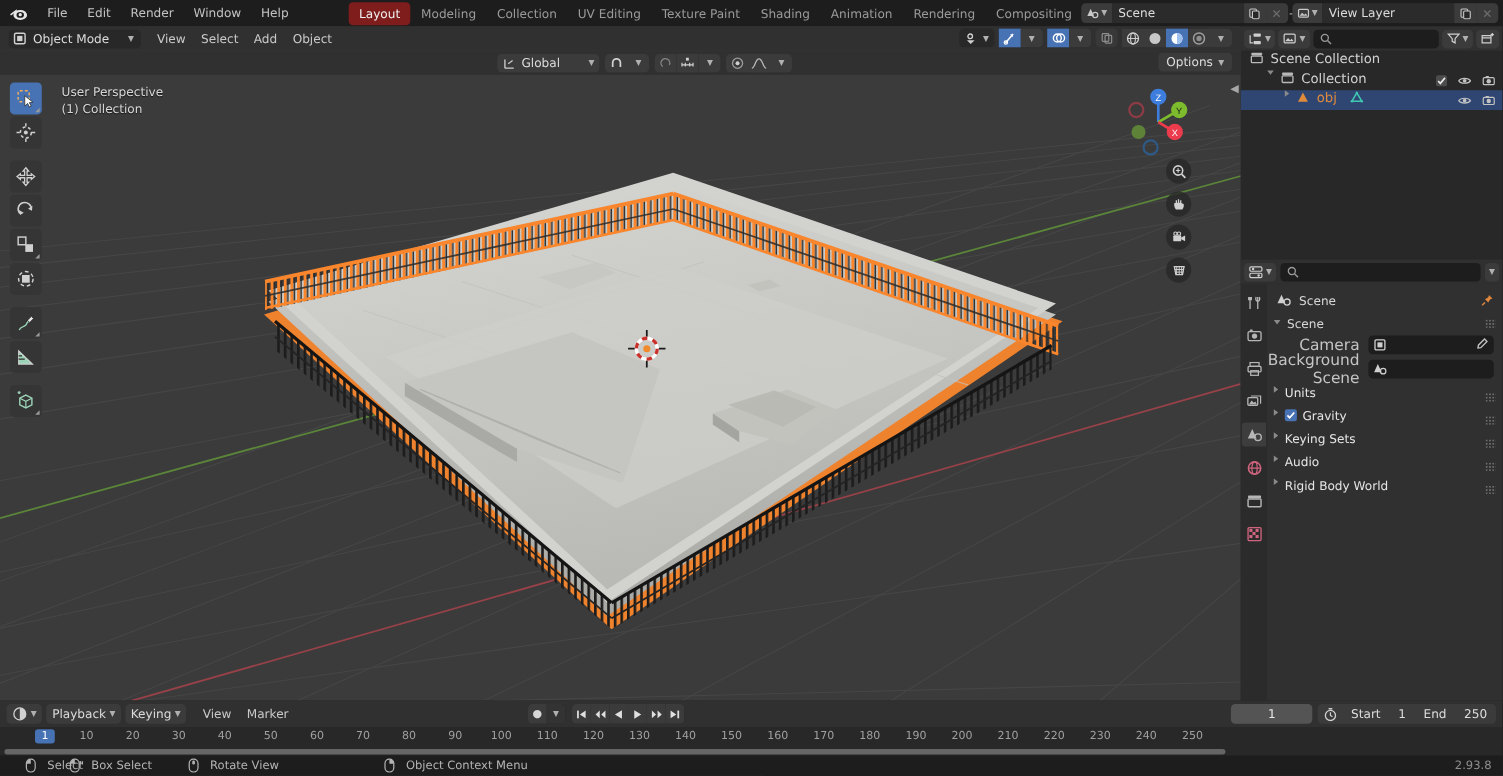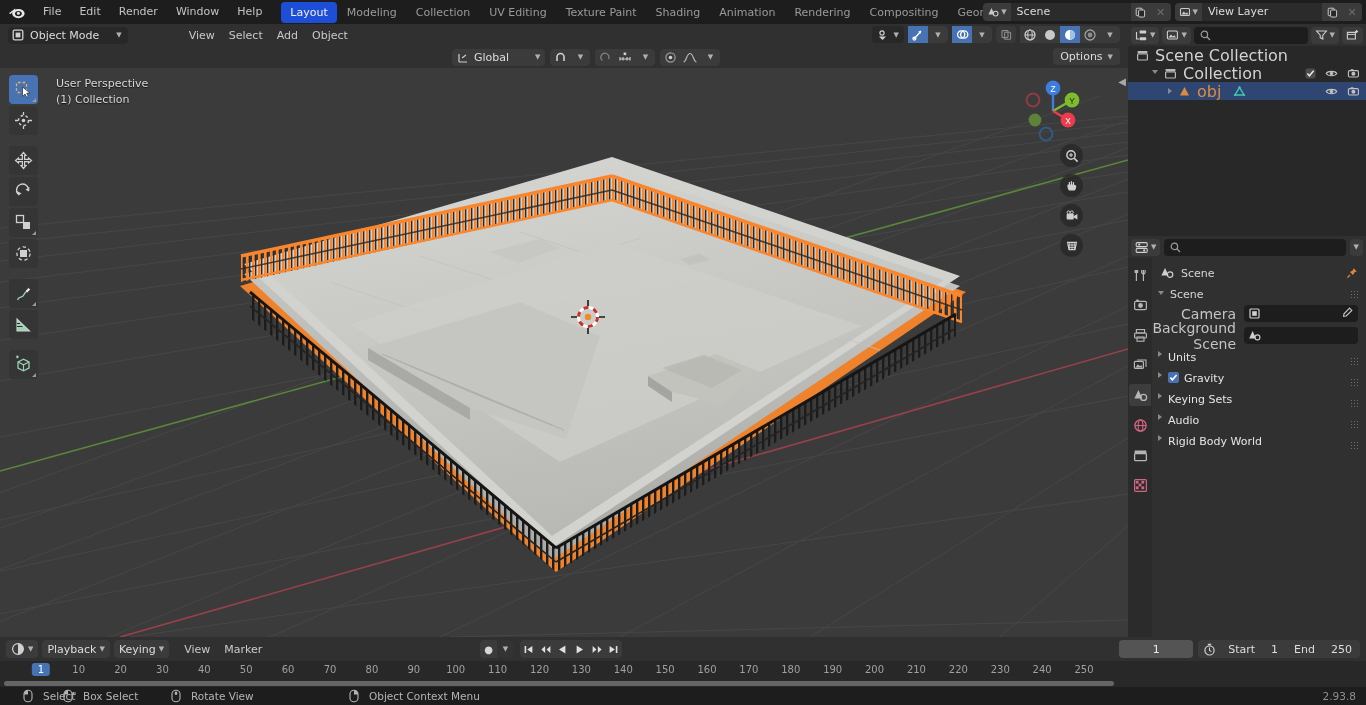--- a/index.html
+++ b/index.html
@@ -19,21 +19,21 @@
   }
   .blender-logo { width:22px; height:18px; display:flex; align-items:center; justify-content:center; margin-right:6px; }
   .menu-item {
     padding:2px 9px; color:#c3c3c3; font-size:11px; border-radius:3px; line-height:16px; cursor:default;
   }
   .wsep { width:10px; }
   .ws-tab {
     padding:3px 9px; color:#9a9a9a; font-size:11px; border-radius:4px; line-height:15px;
     margin-right:1px; background:transparent;
   }
-  .ws-tab.active { background:#1d4ed8; color:#f0f0f0; }
+  .ws-tab.active { background:#7f1d1d; color:#f0f0f0;margin-left:36px; }
   .ws-plus { padding:3px 7px; color:#9a9a9a; font-size:12px; border-radius:4px; }
 
   .topbar-right { position:absolute; right:4px; top:3px; display:flex; align-items:center; gap:4px; }
   .ctl-group { display:flex; align-items:center; background:#282828; border-radius:4px; height:18px; }
   .ctl-icon-btn {
     display:flex; align-items:center; gap:2px; background:#3b3b3b; border-radius:4px 0 0 4px;
     height:18px; padding:0 4px;
   }
   .ctl-field {
     background:#2b2b2b; height:18px; line-height:18px; padding:0 6px; min-width:120px;
@@ -43,21 +43,21 @@
   .ctl-sm.last { border-radius:0 4px 4px 0; }
   .chev { font-size:7px; color:#b0b0b0; }
 
   
   .viewport {
     position:absolute; left:0; top:24px; width:1128px; height:613px;
     background:#3b3b3b; overflow:hidden;
   }
   .vp-header {
     position:absolute; left:0; top:0; width:1128px; height:22px;
-    background:#303030; display:flex; align-items:center; padding-left:8px; z-index:20;gap:46px;
+    background:#303030; display:flex; align-items:center; padding-left:8px; z-index:20;
   }
   .mode-btn {
     display:flex; align-items:center; gap:5px; background:#282828; border-radius:4px;
     height:17px; padding:0 6px 0 3px; color:#dcdcdc; font-size:11px;
   }
   .hdr-menu { padding:1px 7px; color:#c9c9c9; font-size:11px; border-radius:3px; }
 
   .vp-header2 {
     position:absolute; left:0; top:22px; width:1128px; height:22px;
     background:#303030; display:flex; align-items:center; z-index:20;
@@ -109,21 +109,21 @@
   .ol-header {
     position:absolute; left:0; top:0; width:238px; height:22px; background:#303030;
     display:flex; align-items:center; padding:0 3px; gap:3px;
   }
   .ol-drop { display:flex; align-items:center; gap:2px; background:#3b3b3b; border-radius:4px; height:17px; padding:0 4px; }
   .ol-search {
     flex:1; background:#1d1d1d; border-radius:4px; height:17px; display:flex; align-items:center;
     padding:0 6px; gap:4px;
   }
   .ol-body { position:absolute; left:0; top:22px; width:238px; height:190px; }
-  .ol-row { display:flex; align-items:center; height:18px; padding-left:6px; position:relative; font-size:16px; color:#d2d2d2; }
+  .ol-row { display:flex; height:18px; padding-left:6px; position:relative; font-size:12px; color:#d2d2d2; }
   .ol-row.sel { background:#2f4673; }
   .ol-icons { position:absolute; right:6px; top:0; height:18px; display:flex; align-items:center; gap:9px; }
   .tri { width:0;height:0;border-left:4px solid #8a8a8a;border-top:3px solid transparent;border-bottom:3px solid transparent; }
   .tri.down { border-left:3px solid transparent;border-right:3px solid transparent;border-top:4px solid #8a8a8a; }
 
   
   .props { position:absolute; left:1128px; top:236px; width:238px; height:401px; background:#303030; }
   .pr-header {
     position:absolute; left:0; top:0; width:238px; height:22px; background:#303030;
     display:flex; align-items:center; padding:0 3px; gap:4px;

